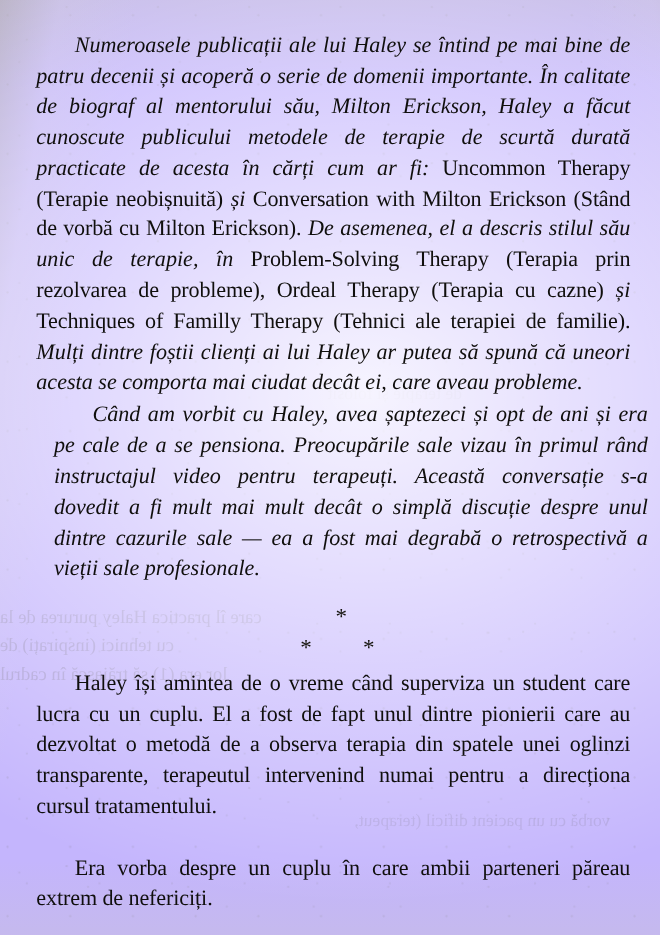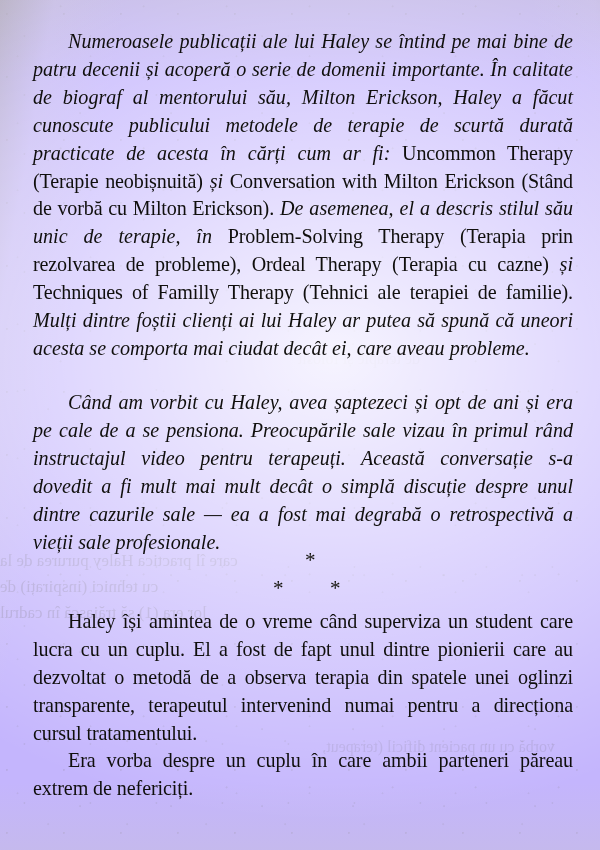--- a/index.html
+++ b/index.html
@@ -69,25 +69,25 @@
 
   p.it { font-style: italic; }
 
   
   .rom {
     font-style: normal;
     letter-spacing: -0.15px;
   }
 
   .block-italic   { position: absolute; top: 28px;  left: 0; width: 540px; }
-  .block-second   { position: absolute; top: 364px; left: 0; width: 540px; margin-top: 25px; }
+  .block-second   { position: absolute; top: 364px; left: 16px; width: 540px; }
   .block-roman    { position: absolute; top: 608px; left: 0; width: 540px; }
   .block-roman p  { font-style: normal; letter-spacing: -0.1px; }
 
-  .block-last     { position: absolute; top: 747px; left: 0; width: 540px; }
+  .block-last     { position: absolute; top: 776px; left: 0; width: 540px; }
   .block-last p   { font-style: normal; letter-spacing: -0.1px; }
 
   
   .section-break {
     position: absolute;
     top: 540px;
     left: 0;
     width: 540px;
     height: 70px;
     z-index: 5;

